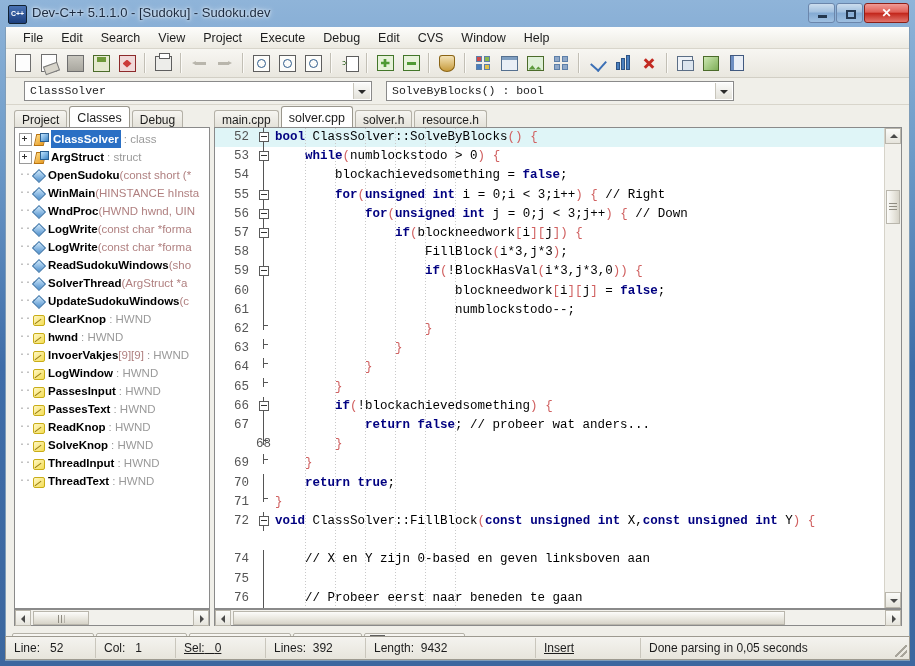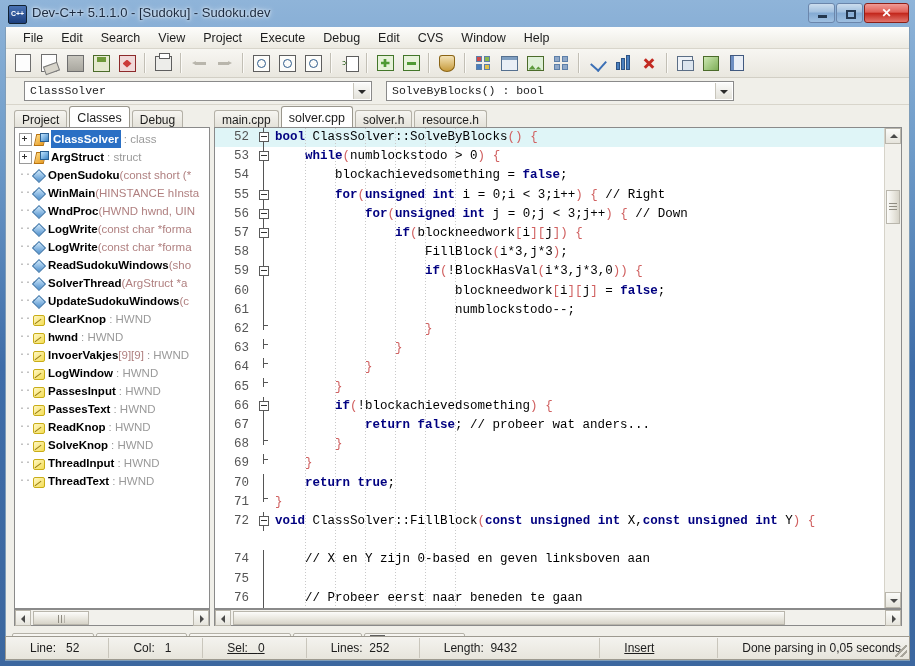--- a/index.html
+++ b/index.html
@@ -284,21 +284,20 @@
   
   .statusbar{
     position:absolute;left:5px;top:636px;width:905px;height:24px;
     background:linear-gradient(180deg,#f4f3ef 0%,#e7e5dc 100%);
     border:1px solid #9d9a90;box-sizing:border-box;display:flex;align-items:center;
   }
   .scell{
     height:20px;line-height:20px;font-size:12px;color:#1c1c1c;
     padding:0 8px;border-right:1px solid #c9c6bc;box-sizing:border-box;
     white-space:nowrap;
-    margin-left:16px;
   }
   .scell.last{border-right:none;flex:1;}
   .sizegrip{
     position:absolute;right:2px;bottom:2px;width:12px;height:12px;
     background:
       linear-gradient(135deg,transparent 45%,#a8a59b 45%,#a8a59b 55%,transparent 55%),
       linear-gradient(135deg,transparent 70%,#a8a59b 70%,#a8a59b 80%,transparent 80%);
   }
 
   
@@ -728,21 +727,21 @@
           <div class="eline" style="top: 115.2px; position: absolute; left: 0px; right: 0px;"><span class="gut" style="height: 19.2px;">58</span><span class="fold" style="height: 19.2px;"><span class="foldline"></span></span><span class="code" style="height: 19.2px;"><span class="op">&nbsp;&nbsp;&nbsp;&nbsp;&nbsp;&nbsp;&nbsp;&nbsp;&nbsp;&nbsp;&nbsp;&nbsp;&nbsp;&nbsp;&nbsp;&nbsp;&nbsp;&nbsp;&nbsp;&nbsp;</span><span class="id">FillBlock</span><span class="pn">(</span><span class="id">i</span><span class="op">*</span><span class="num">3</span><span class="op">,</span><span class="id">j</span><span class="op">*</span><span class="num">3</span><span class="pn">)</span><span class="op">;</span></span></div>
           <div class="eline" style="top: 134.4px; position: absolute; left: 0px; right: 0px;"><span class="gut" style="height: 19.2px;">59</span><span class="fold" style="height: 19.2px;"><span class="foldline"></span><span class="foldbox"></span></span><span class="code" style="height: 19.2px;"><span class="op">&nbsp;&nbsp;&nbsp;&nbsp;&nbsp;&nbsp;&nbsp;&nbsp;&nbsp;&nbsp;&nbsp;&nbsp;&nbsp;&nbsp;&nbsp;&nbsp;&nbsp;&nbsp;&nbsp;&nbsp;</span><span class="kw">if</span><span class="pn">(</span><span class="op">!</span><span class="id">BlockHasVal</span><span class="pn">(</span><span class="id">i</span><span class="op">*</span><span class="num">3</span><span class="op">,</span><span class="id">j</span><span class="op">*</span><span class="num">3</span><span class="op">,</span><span class="num">0</span><span class="pn">)</span><span class="pn">)</span><span class="op"> </span><span class="pn">{</span></span></div>
           <div class="eline" style="top: 153.6px; position: absolute; left: 0px; right: 0px;"><span class="gut" style="height: 19.2px;">60</span><span class="fold" style="height: 19.2px;"><span class="foldline"></span></span><span class="code" style="height: 19.2px;"><span class="op">&nbsp;&nbsp;&nbsp;&nbsp;&nbsp;&nbsp;&nbsp;&nbsp;&nbsp;&nbsp;&nbsp;&nbsp;&nbsp;&nbsp;&nbsp;&nbsp;&nbsp;&nbsp;&nbsp;&nbsp;&nbsp;&nbsp;&nbsp;&nbsp;</span><span class="id">blockneedwork</span><span class="pn">[</span><span class="id">i</span><span class="pn">]</span><span class="pn">[</span><span class="id">j</span><span class="pn">]</span><span class="op"> = </span><span class="kw">false</span><span class="op">;</span></span></div>
           <div class="eline" style="top: 172.8px; position: absolute; left: 0px; right: 0px;"><span class="gut" style="height: 19.2px;">61</span><span class="fold" style="height: 19.2px;"><span class="foldline"></span></span><span class="code" style="height: 19.2px;"><span class="op">&nbsp;&nbsp;&nbsp;&nbsp;&nbsp;&nbsp;&nbsp;&nbsp;&nbsp;&nbsp;&nbsp;&nbsp;&nbsp;&nbsp;&nbsp;&nbsp;&nbsp;&nbsp;&nbsp;&nbsp;&nbsp;&nbsp;&nbsp;&nbsp;</span><span class="id">numblockstodo</span><span class="op">--;</span></span></div>
           <div class="eline" style="top: 192px; position: absolute; left: 0px; right: 0px;"><span class="gut" style="height: 19.2px;">62</span><span class="fold" style="height: 19.2px;"><span class="foldend"></span></span><span class="code" style="height: 19.2px;"><span class="op">&nbsp;&nbsp;&nbsp;&nbsp;&nbsp;&nbsp;&nbsp;&nbsp;&nbsp;&nbsp;&nbsp;&nbsp;&nbsp;&nbsp;&nbsp;&nbsp;&nbsp;&nbsp;&nbsp;&nbsp;</span><span class="pn">}</span></span></div>
           <div class="eline" style="top: 211.2px; position: absolute; left: 0px; right: 0px;"><span class="gut" style="height: 19.2px;">63</span><span class="fold" style="height: 19.2px;"><span class="foldend"></span></span><span class="code" style="height: 19.2px;"><span class="op">&nbsp;&nbsp;&nbsp;&nbsp;&nbsp;&nbsp;&nbsp;&nbsp;&nbsp;&nbsp;&nbsp;&nbsp;&nbsp;&nbsp;&nbsp;&nbsp;</span><span class="pn">}</span></span></div>
           <div class="eline" style="top: 230.4px; position: absolute; left: 0px; right: 0px;"><span class="gut" style="height: 19.2px;">64</span><span class="fold" style="height: 19.2px;"><span class="foldend"></span></span><span class="code" style="height: 19.2px;"><span class="op">&nbsp;&nbsp;&nbsp;&nbsp;&nbsp;&nbsp;&nbsp;&nbsp;&nbsp;&nbsp;&nbsp;&nbsp;</span><span class="pn">}</span></span></div>
           <div class="eline" style="top: 249.6px; position: absolute; left: 0px; right: 0px;"><span class="gut" style="height: 19.2px;">65</span><span class="fold" style="height: 19.2px;"><span class="foldend"></span></span><span class="code" style="height: 19.2px;"><span class="op">&nbsp;&nbsp;&nbsp;&nbsp;&nbsp;&nbsp;&nbsp;&nbsp;</span><span class="pn">}</span></span></div>
           <div class="eline" style="top: 268.8px; position: absolute; left: 0px; right: 0px;"><span class="gut" style="height: 19.2px;">66</span><span class="fold" style="height: 19.2px;"><span class="foldline"></span><span class="foldbox"></span></span><span class="code" style="height: 19.2px;"><span class="op">&nbsp;&nbsp;&nbsp;&nbsp;&nbsp;&nbsp;&nbsp;&nbsp;</span><span class="kw">if</span><span class="pn">(</span><span class="op">!</span><span class="id">blockachievedsomething</span><span class="pn">)</span><span class="op"> </span><span class="pn">{</span></span></div>
           <div class="eline" style="top: 288px; position: absolute; left: 0px; right: 0px;"><span class="gut" style="height: 19.2px;">67</span><span class="fold" style="height: 19.2px;"><span class="foldline"></span></span><span class="code" style="height: 19.2px;"><span class="op">&nbsp;&nbsp;&nbsp;&nbsp;&nbsp;&nbsp;&nbsp;&nbsp;&nbsp;&nbsp;&nbsp;&nbsp;</span><span class="kw">return</span><span class="op"> </span><span class="kw">false</span><span class="op">;</span><span class="op">&nbsp;</span><span class="cm">// probeer wat anders...</span></span></div>
-          <div class="eline" style="top: 307.2px; position: absolute; left: 0px; right: 0px;"><span class="gut" style="height: 19.2px;">68</span><span class="fold" style="height: 19.2px;"><span class="foldend"></span></span><span class="code" style="height: 19.2px;"><span class="op">&nbsp;&nbsp;&nbsp;&nbsp;&nbsp;&nbsp;&nbsp;&nbsp;</span><span class="pn">}</span></span></div>
+          <div class="eline" style="top: 307.2px; position: absolute; left: 0px; right: 0px;"><span class="gut" style="height: 19.2px; margin-left: 22px;">68</span><span class="fold" style="height: 19.2px;"><span class="foldend"></span></span><span class="code" style="height: 19.2px;"><span class="op">&nbsp;&nbsp;&nbsp;&nbsp;&nbsp;&nbsp;&nbsp;&nbsp;</span><span class="pn">}</span></span></div>
           <div class="eline" style="top: 326.4px; position: absolute; left: 0px; right: 0px;"><span class="gut" style="height: 19.2px;">69</span><span class="fold" style="height: 19.2px;"><span class="foldend"></span></span><span class="code" style="height: 19.2px;"><span class="op">&nbsp;&nbsp;&nbsp;&nbsp;</span><span class="pn">}</span></span></div>
           <div class="eline" style="top: 345.6px; position: absolute; left: 0px; right: 0px;"><span class="gut" style="height: 19.2px;">70</span><span class="fold" style="height: 19.2px;"><span class="foldline"></span></span><span class="code" style="height: 19.2px;"><span class="op">&nbsp;&nbsp;&nbsp;&nbsp;</span><span class="kw">return</span><span class="op"> </span><span class="kw">true</span><span class="op">;</span></span></div>
           <div class="eline" style="top: 364.8px; position: absolute; left: 0px; right: 0px;"><span class="gut" style="height: 19.2px;">71</span><span class="fold" style="height: 19.2px;"><span class="foldend"></span></span><span class="code" style="height: 19.2px;"><span class="op"></span><span class="pn">}</span></span></div>
           <div class="eline" style="top: 384px; position: absolute; left: 0px; right: 0px;"><span class="gut" style="height: 19.2px;">72</span><span class="fold" style="height: 19.2px;"><span class="foldline"></span><span class="foldbox"></span></span><span class="code" style="height: 19.2px;"><span class="op"></span><span class="kw">void</span><span class="op"> </span><span class="id">ClassSolver</span><span class="op">::</span><span class="id">FillBlock</span><span class="pn">(</span><span class="kw">const</span><span class="op"> </span><span class="kw">unsigned</span><span class="op"> </span><span class="kw">int</span><span class="op"> </span><span class="id">X</span><span class="op">,</span><span class="kw">const</span><span class="op"> </span><span class="kw">unsigned</span><span class="op"> </span><span class="kw">int</span><span class="op"> </span><span class="id">Y</span><span class="pn">)</span><span class="op"> </span><span class="pn">{</span></span></div>
           <div class="eline" style="top: 422.4px; position: absolute; left: 0px; right: 0px;"><span class="gut" style="height: 19.2px;">74</span><span class="fold" style="height: 19.2px;"><span class="foldline"></span></span><span class="code" style="height: 19.2px;"><span class="op">&nbsp;&nbsp;&nbsp;&nbsp;</span><span class="op"></span><span class="cm">// X en Y zijn 0-based en geven linksboven aan</span></span></div>
           <div class="eline" style="top: 441.6px; position: absolute; left: 0px; right: 0px;"><span class="gut" style="height: 19.2px;">75</span><span class="fold" style="height: 19.2px;"><span class="foldline"></span></span><span class="code" style="height: 19.2px;"><span class="op"></span></span></div>
           <div class="eline" style="top: 460.8px; position: absolute; left: 0px; right: 0px;"><span class="gut" style="height: 19.2px;">76</span><span class="fold" style="height: 19.2px;"><span class="foldline"></span></span><span class="code" style="height: 19.2px;"><span class="op">&nbsp;&nbsp;&nbsp;&nbsp;</span><span class="op"></span><span class="cm">// Probeer eerst naar beneden te gaan</span></span></div>
           <div class="eline" style="top: 480px; position: absolute; left: 0px; right: 0px;"><span class="gut" style="height: 19.2px;">77</span><span class="fold" style="height: 19.2px;"><span class="foldline"></span></span><span class="code" style="height: 19.2px;"></span></div>
           <span class="idtguide" style="left: 90.08px;"></span>
           <span class="idtguide" style="left: 120.16px;"></span>
@@ -825,21 +824,21 @@
     <div class="scell" style="width:80px;">
       <span>Col:</span>
       &nbsp;&nbsp;<span>1</span>
     </div>
     <div class="scell" style="width:90px;text-decoration:underline;">
       <span>Sel:</span>
       &nbsp;&nbsp;<span>0</span>
     </div>
     <div class="scell" style="width:100px;">
       <span>Lines:</span>
-      &nbsp;<span>252</span>
+      &nbsp;<span>392</span>
     </div>
     <div class="scell" style="width:170px;">
       <span>Length:</span>
       &nbsp;<span>9432</span>
     </div>
     <div class="scell" style="width:105px;text-decoration:underline;">Insert</div>
     <div class="scell last">Done parsing in 0,05 seconds</div>
     <div class="sizegrip"></div>
   </div>
 

